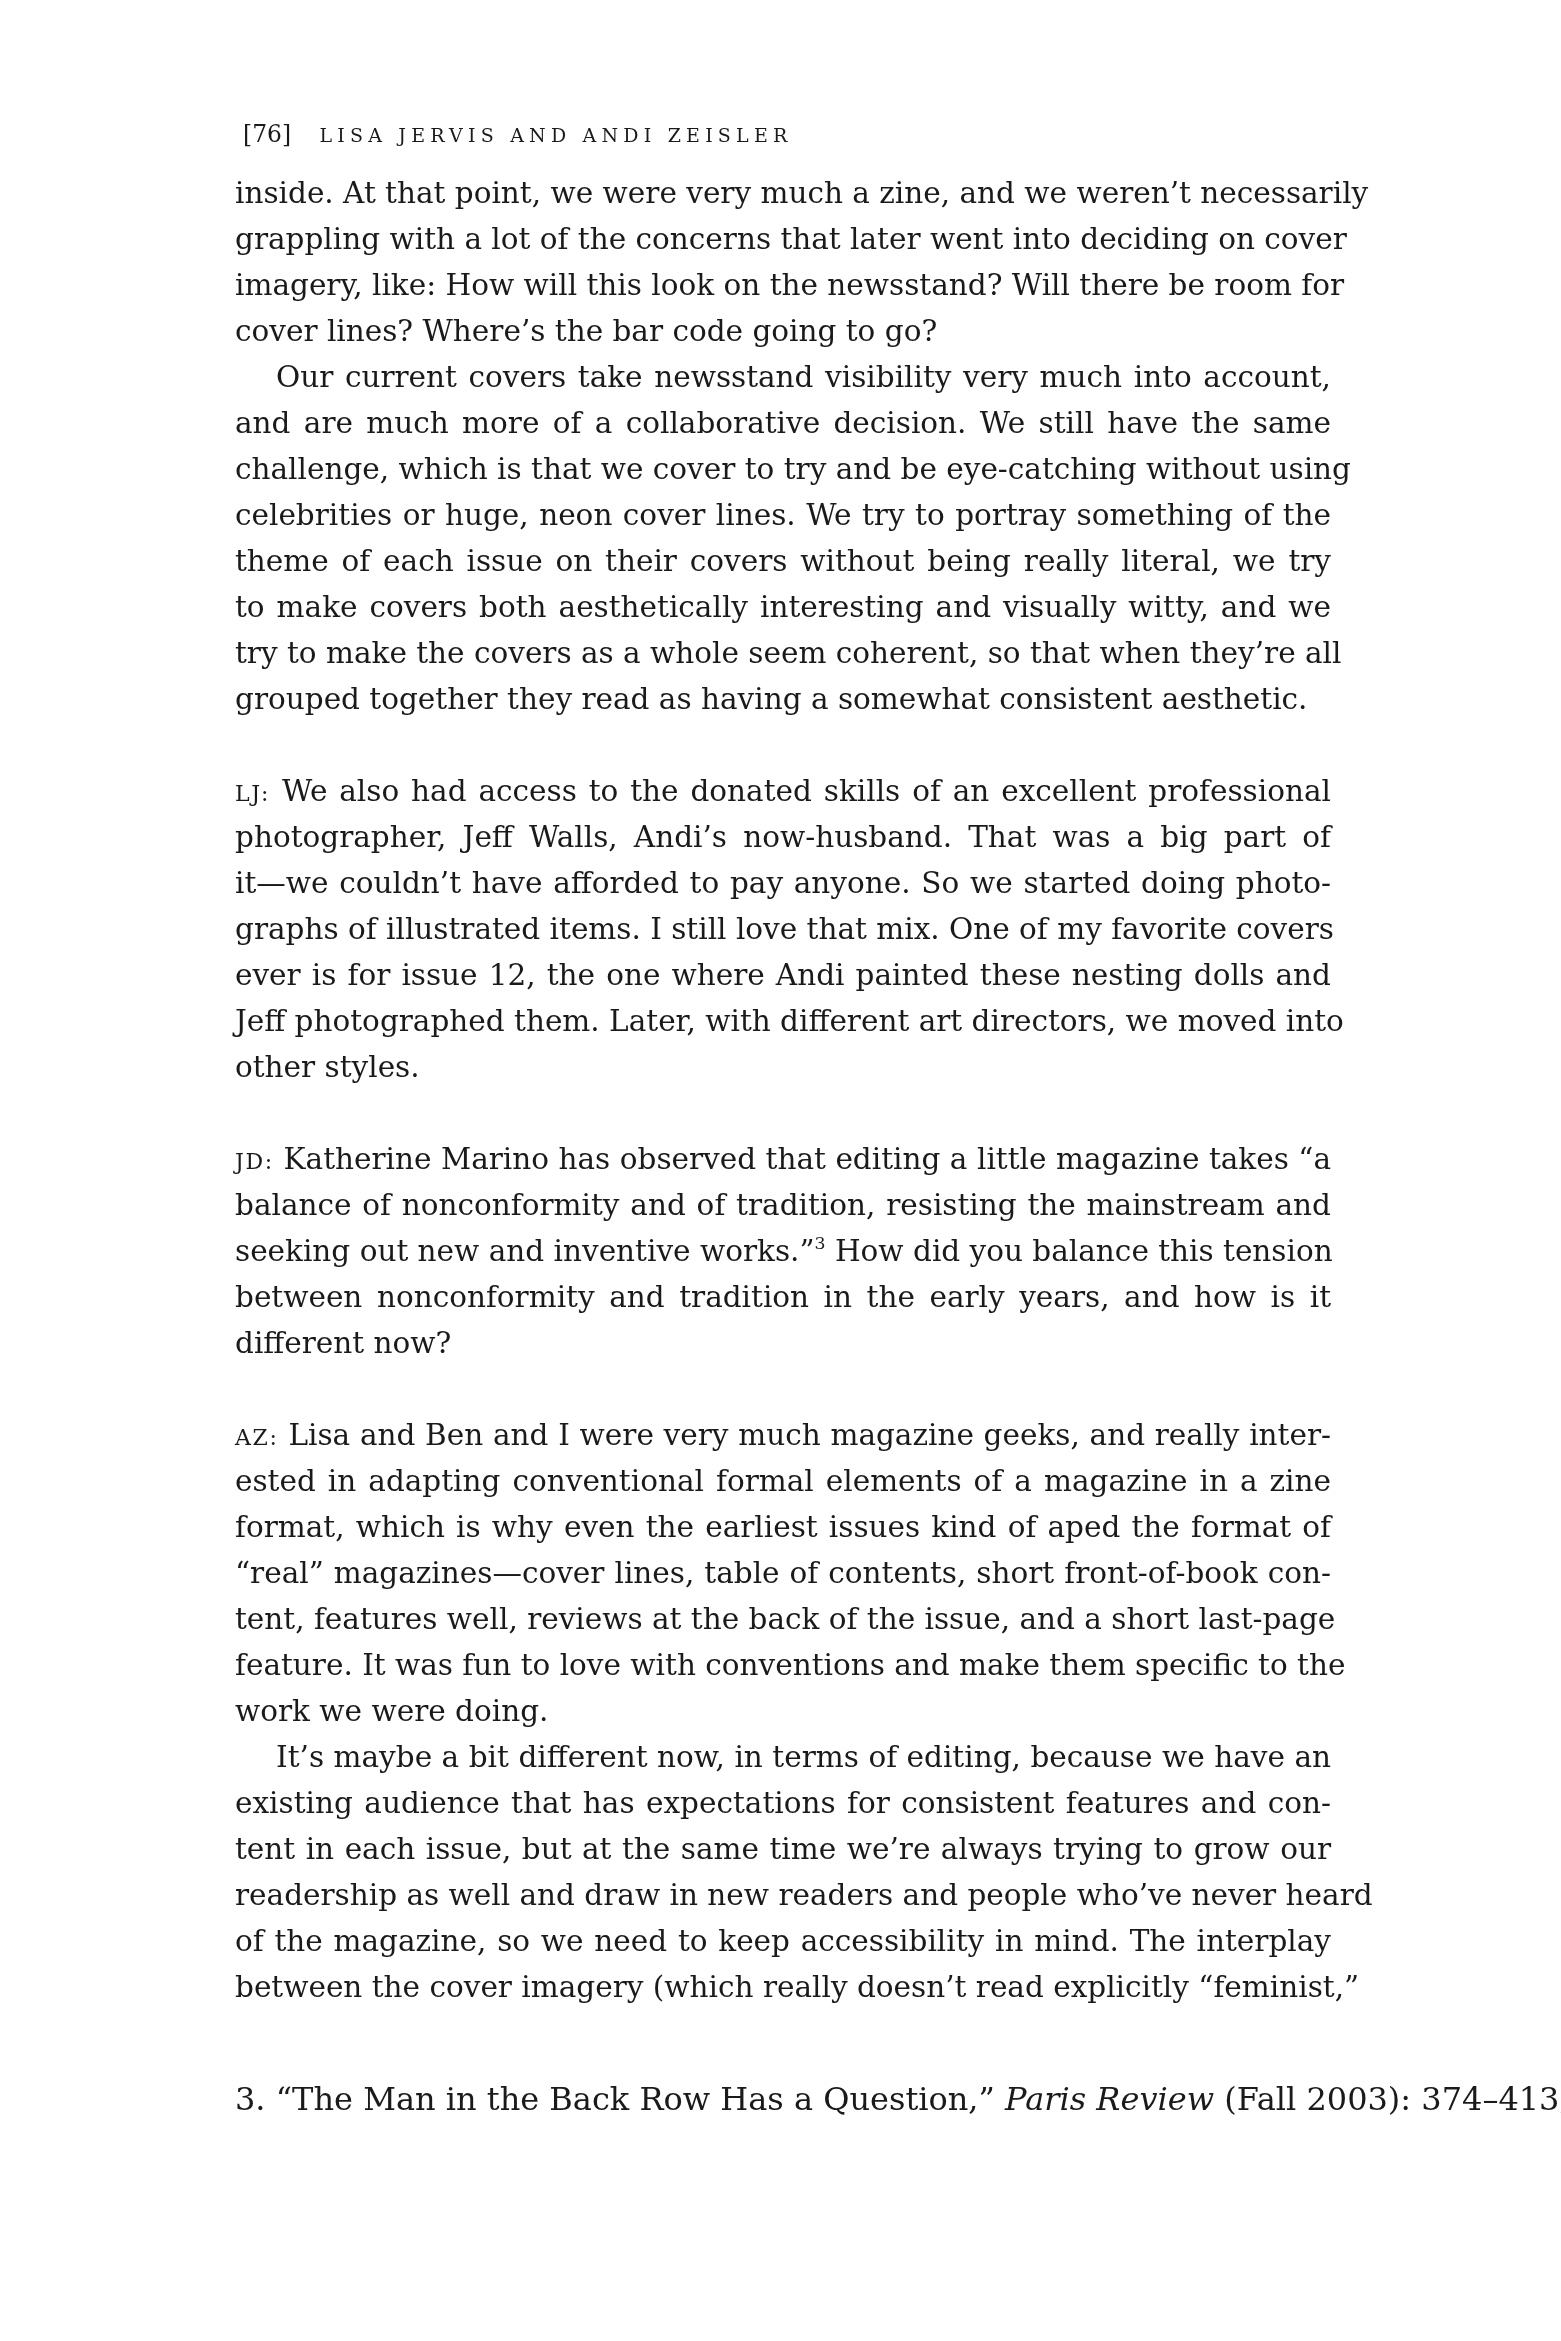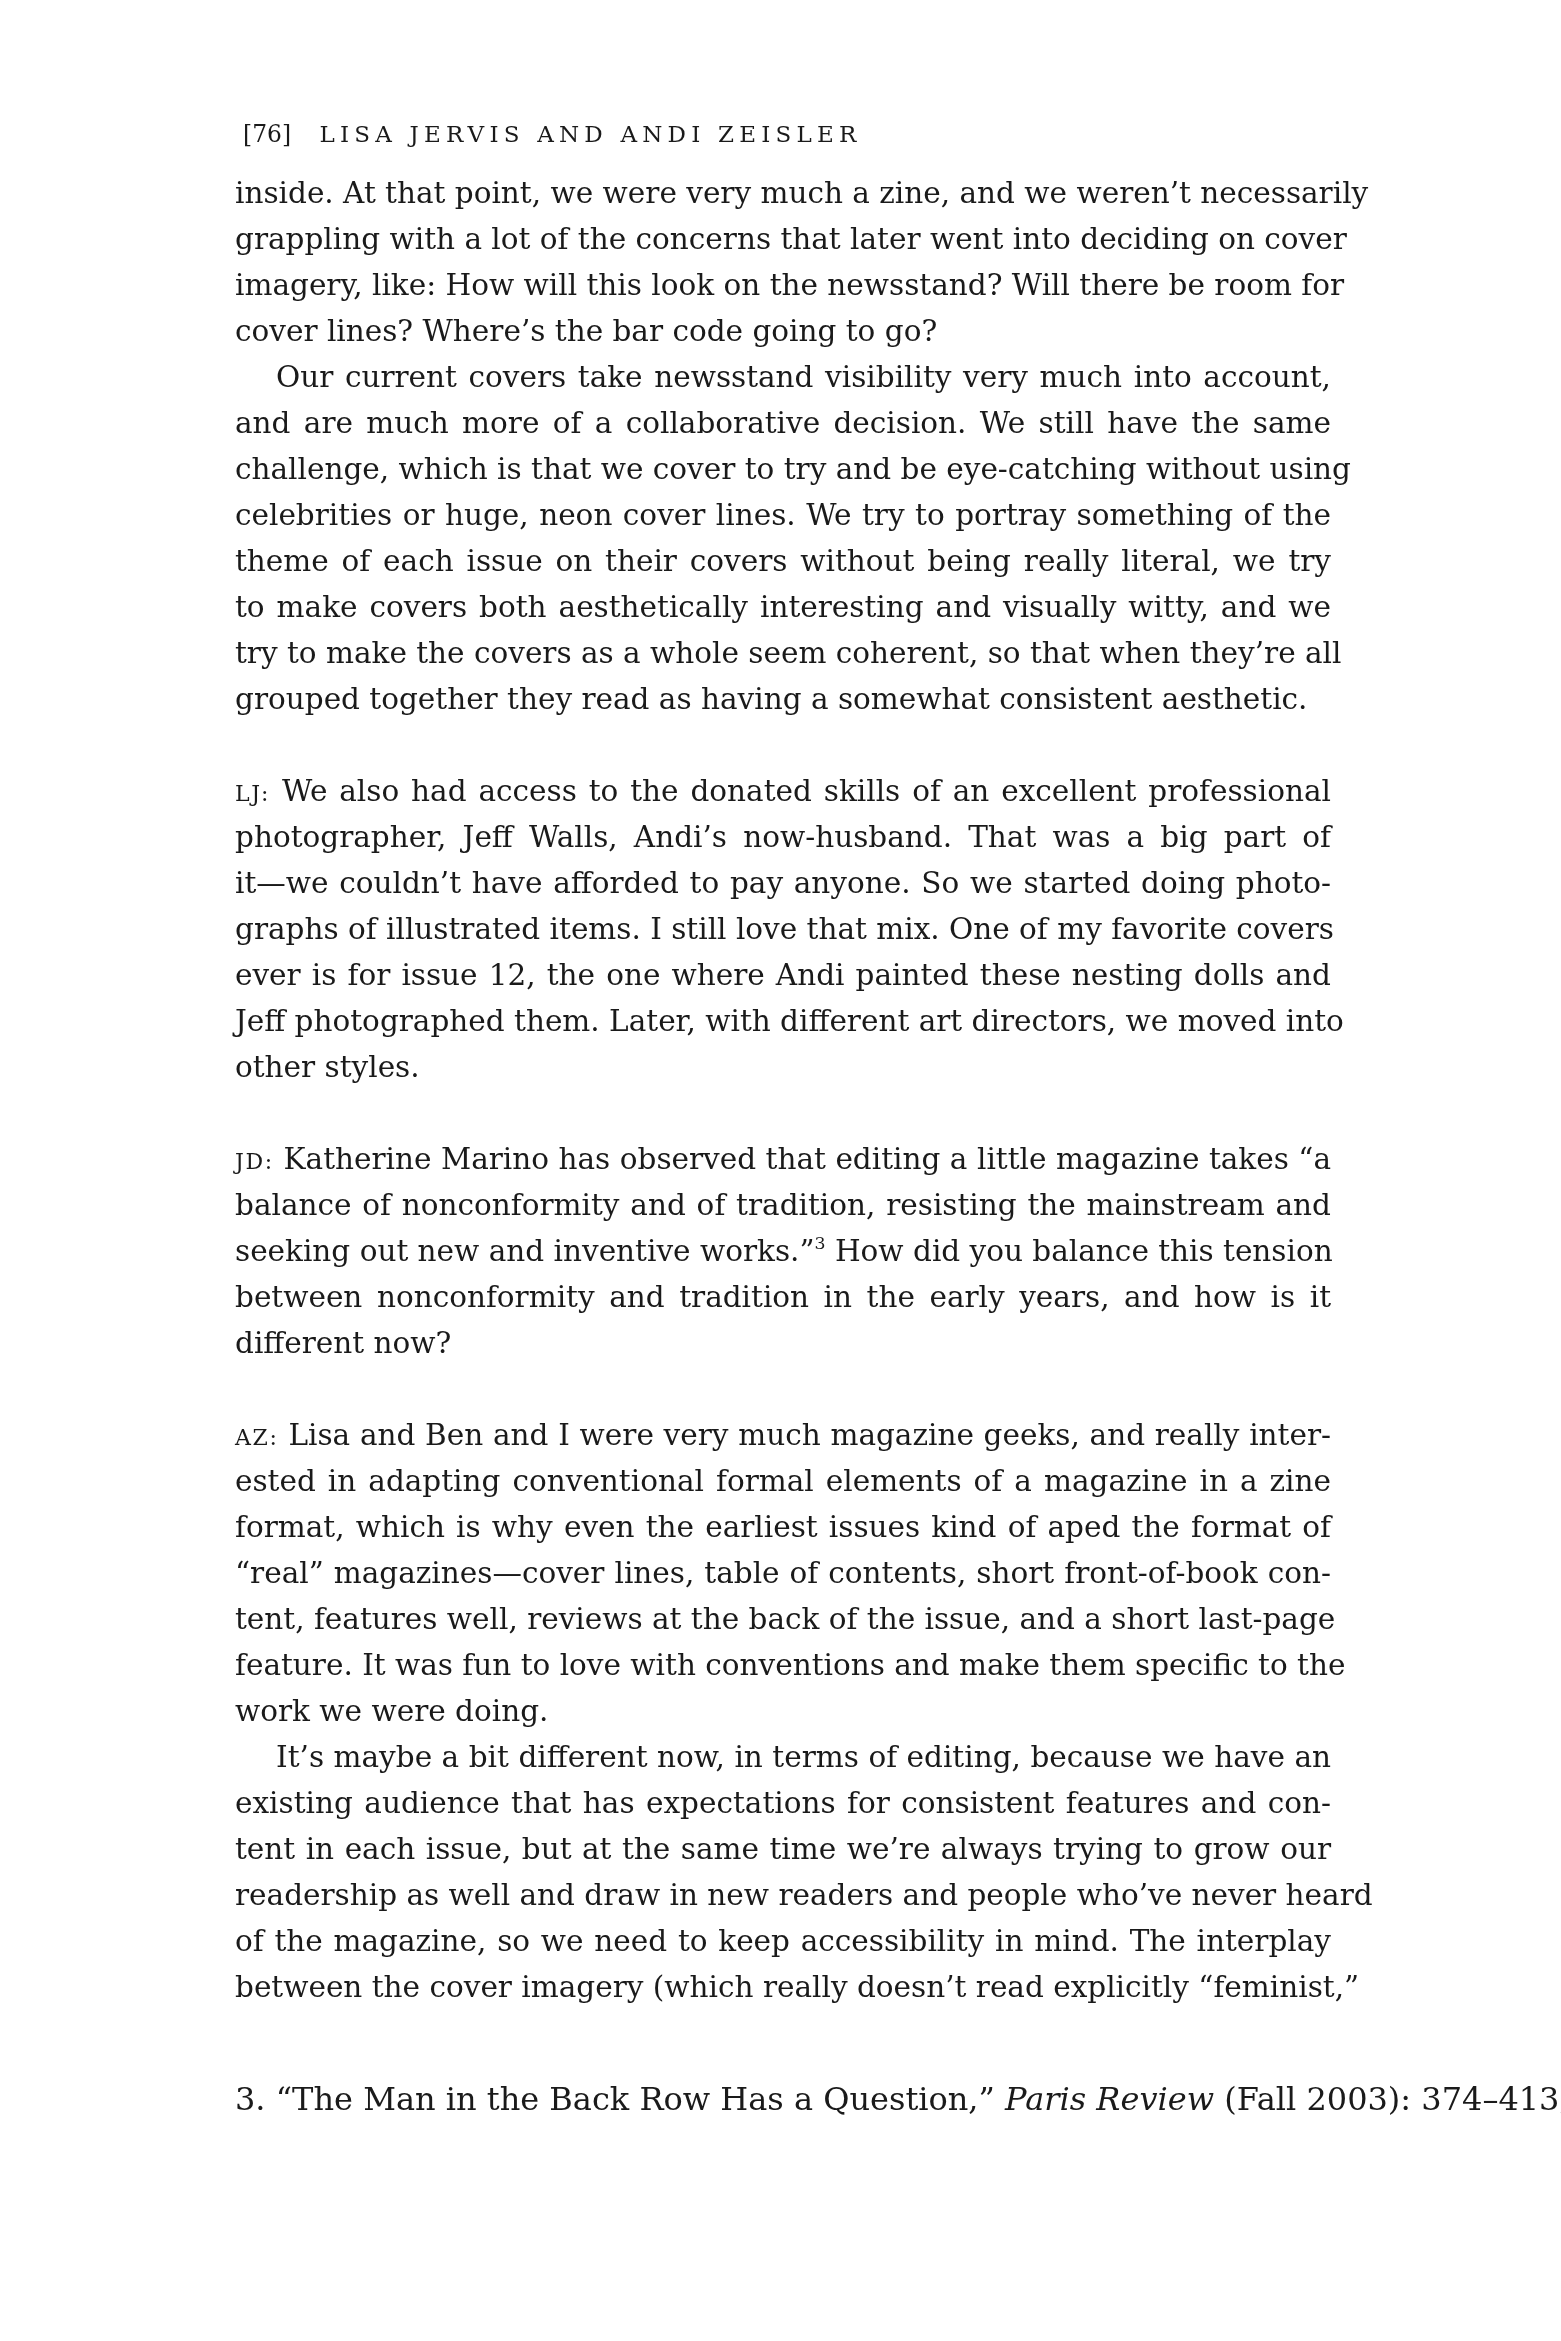--- a/index.html
+++ b/index.html
@@ -1,21 +1,21 @@
 <!DOCTYPE html>
 <html style="font-size:14px"><head>
 <meta charset="utf-8">
 <style>
   html, body { margin: 0; padding: 0; background: #ffffff; }
   body { width: 1561px; height: 2342px; position: relative; overflow: hidden; }
   .page { position: absolute; left: 235px; top: 0; width: 1096px; color: #1a1a1a;
           font-family: "DejaVu Serif", serif; }
   .running-head { position: absolute; top: 120px; left: 0; font-size: 23.4px; letter-spacing: 0; white-space: nowrap; }
   .running-head .pg { margin-right: 21px; margin-left: 8px; }
-  .running-head .auth { letter-spacing: 5.2px; font-size: 23px; }
+  .running-head .auth { letter-spacing: 5.2px; font-size: 19px; }
   .body-text { position: absolute; top: 170px; left: 0; width: 1096px; }
   .line { height: 46px; line-height: 46px; font-size: 29.5px; white-space: nowrap;
           text-align: justify; text-align-last: justify; overflow: visible; }
   .line.last { text-align-last: left; }
   .line.indent { padding-left: 41px; }
   .gap { height: 46px; }
   .sc { font-size: 22px; letter-spacing: 1.7px; }
   sup { font-size: 17.3px; line-height: 0; vertical-align: 12px; }
   .footnote { position: absolute; top: 2080px; left: 0; font-size: 32px; white-space: nowrap; }
   .footnote i { font-style: italic; }

